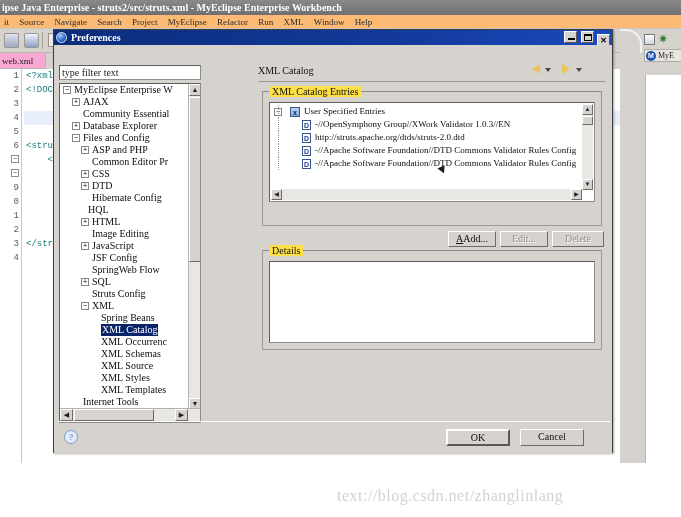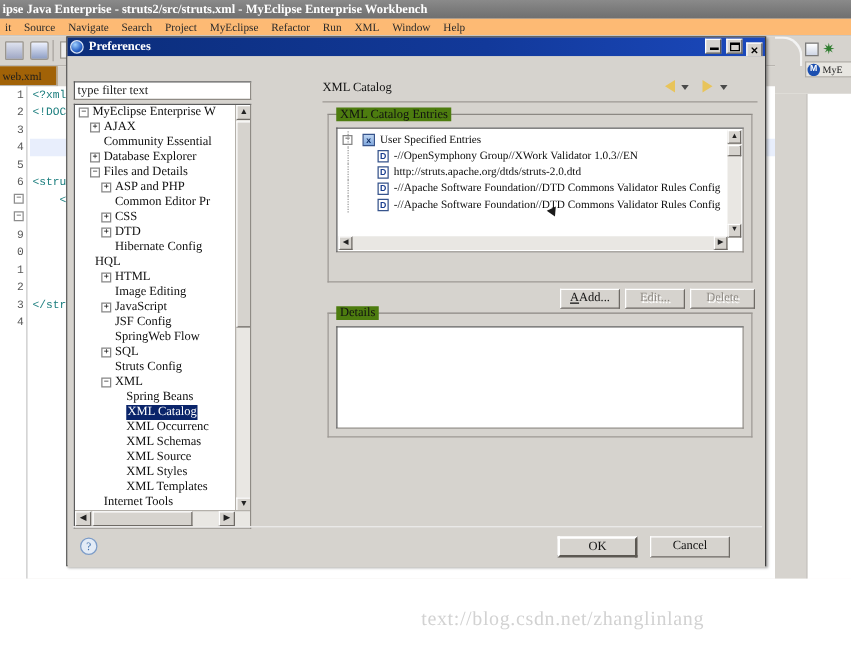--- a/index.html
+++ b/index.html
@@ -64,21 +64,21 @@
     line-height:12px; text-align:center; color:#333;
     font-family:"Liberation Sans", sans-serif;
   }
 
   .wb-editorarea {
     position: absolute; left: 0; top: 53px; width: 681px; height: 410px;
     background: #d6d3ce;
   }
   .ed-tab {
     position: absolute; left: 0; top: 0; width: 46px; height: 16px;
-    background: #a16207;
+    background: #f9a8d4;
     border-right: 1px solid #b9b5b0;
     border-bottom: 1px solid #b9b5b0;
     font-family: "Liberation Serif", serif;
     font-size: 9px; color: #1c1c1c;
     line-height: 16px; padding-left: 2px;
     white-space: nowrap; overflow:hidden;
   }
   .ed-body {
     position: absolute; left: 0; top: 16px; width: 681px; height: 394px;
     background: #ffffff;
@@ -307,21 +307,21 @@
     background:#9d9994;
   }
 
   .group {
     position:absolute;
     border:1px solid #9d9994;
     border-top-color:#8c8883;
   }
   .group > .gl {
     position:absolute; left:6px; top:-6px;
-    background:#4d7c0f; padding:0 3px;
+    background:#fde047; padding:0 3px;
     font-family:"Liberation Serif", serif;
     font-size:10px; color:#111;
     white-space:nowrap;
   }
   #grpEntries { left:56px; top:42px; width:340px; height:135px; }
   #grpDetails { left:56px; top:201px; width:340px; height:100px; }
 
   .listbox {
     position:absolute; left:6px; top:10px; width:326px; height:100px;
     background:#ffffff;
@@ -556,42 +556,42 @@
             </div>
           <div class="trow">
               <span class="lbl" style="left:23px;">Community Essential</span>
             </div>
           <div class="trow">
               <span class="exp" style="left:12px;">+</span>
               <span class="lbl" style="left:23px;">Database Explorer</span>
             </div>
           <div class="trow">
               <span class="exp" style="left:12px;">−</span>
-              <span class="lbl" style="left:23px;">Files and Details</span>
+              <span class="lbl" style="left:23px;">Files and Config</span>
             </div>
           <div class="trow">
               <span class="exp" style="left:21px;">+</span>
               <span class="lbl" style="left:32px;">ASP and PHP</span>
             </div>
           <div class="trow">
               <span class="lbl" style="left:32px;">Common Editor Pr</span>
             </div>
           <div class="trow">
               <span class="exp" style="left:21px;">+</span>
               <span class="lbl" style="left:32px;">CSS</span>
             </div>
           <div class="trow">
               <span class="exp" style="left:21px;">+</span>
               <span class="lbl" style="left:32px;">DTD</span>
             </div>
           <div class="trow">
               <span class="lbl" style="left:32px;">Hibernate Config</span>
             </div>
           <div class="trow">
-              <span class="lbl" style="left:16px;">HQL</span>
+              <span class="lbl" style="left:28px;">HQL</span>
             </div>
           <div class="trow">
               <span class="exp" style="left:21px;">+</span>
               <span class="lbl" style="left:32px;">HTML</span>
             </div>
           <div class="trow">
               <span class="lbl" style="left:32px;">Image Editing</span>
             </div>
           <div class="trow">
               <span class="exp" style="left:21px;">+</span>

